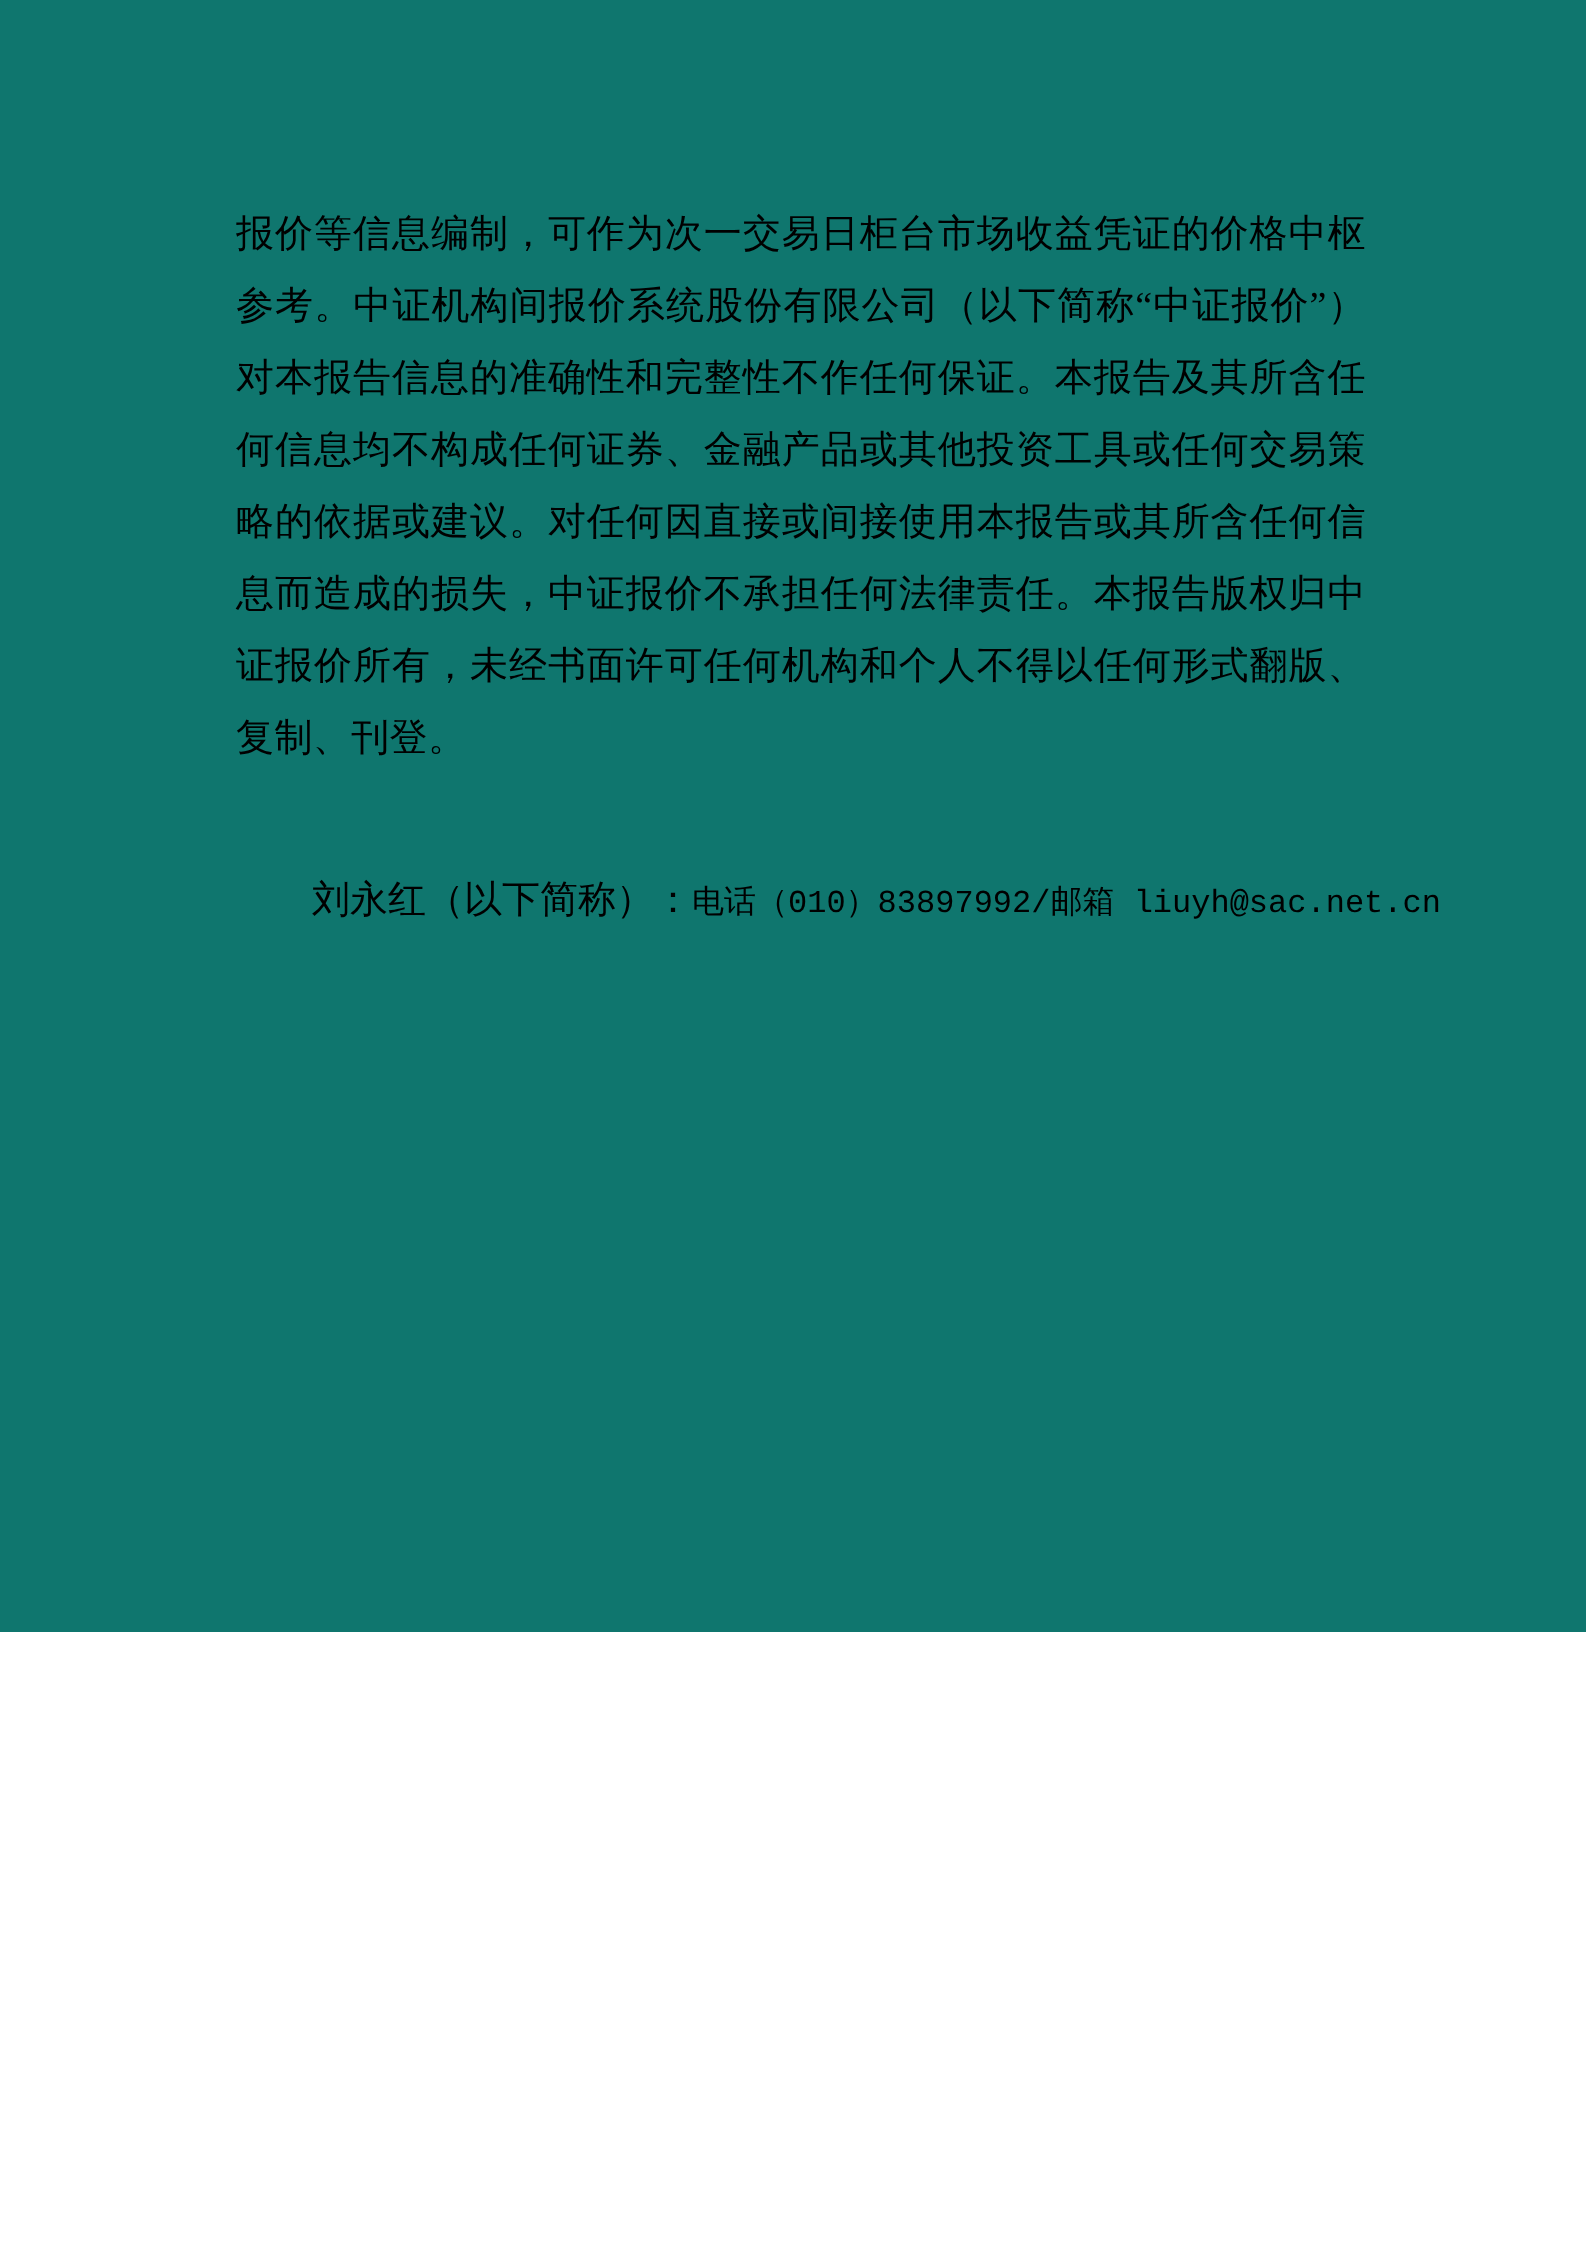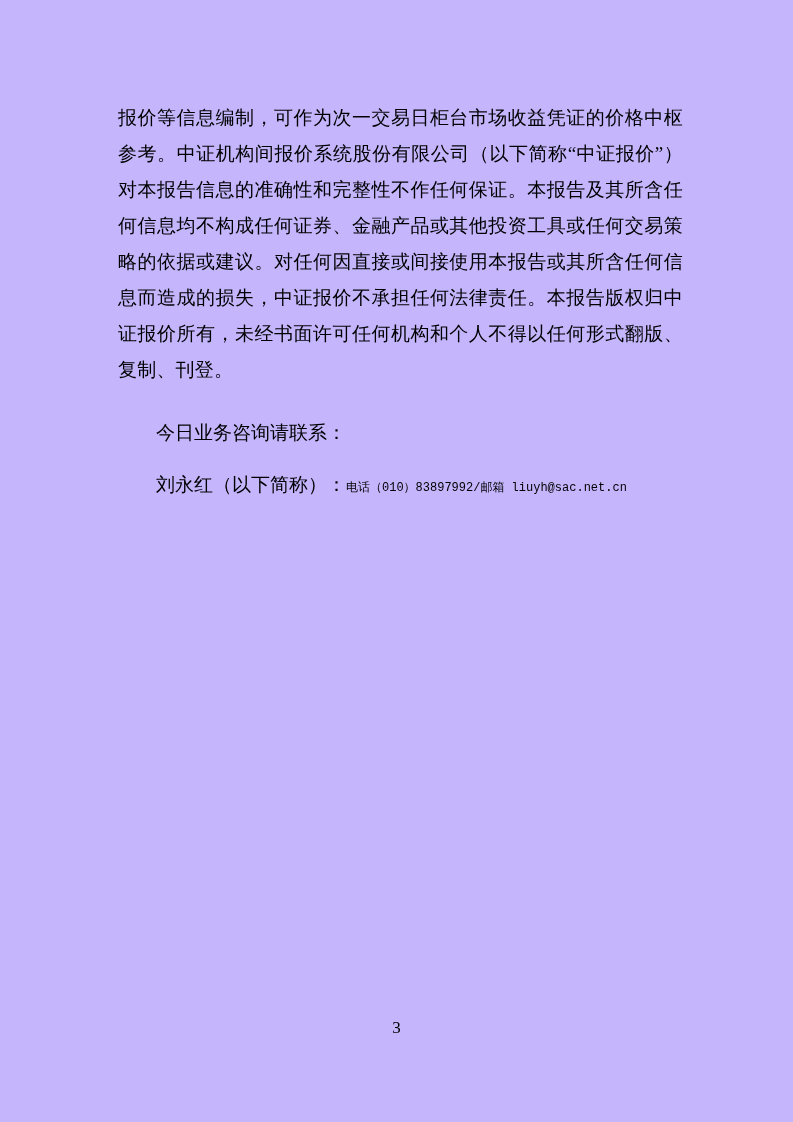--- a/index.html
+++ b/index.html
@@ -7,23 +7,23 @@
     padding: 0;
     background: #ffffff;
   }
   body {
     font-family: "Liberation Serif", serif;
     color: #000000;
   }
   .page {
     position: relative;
     width: 793px;
-    height: 1122px;
+    height: 816px;
     margin: 0 auto;
-    background: #c4b5fd;
+    background: #0f766e;
     overflow: hidden;
     box-sizing: border-box;
   }
   .content {
     position: absolute;
     left: 118px;
     top: 100px;
     width: 565px;
   }
   .para {
@@ -42,21 +42,21 @@
     text-indent: 38px;
   }
   .line-person {
     font-size: 19px;
     line-height: 34px;
     text-indent: 38px;
     white-space: nowrap;
   }
   .mono {
     font-family: "Liberation Mono", monospace;
-    font-size: 12px;
+    font-size: 16px;
     letter-spacing: 0px;
   }
   .page-number {
     position: absolute;
     left: 0;
     right: 0;
     top: 1018px;
     text-align: center;
     font-size: 17px;
     font-family: "Liberation Serif", serif;
@@ -66,21 +66,20 @@
 <body>
 
 <div class="page">
 
   <div class="content">
 
     <p class="para">报价等信息编制，可作为次一交易日柜台市场收益凭证的价格中枢参考。中证机构间报价系统股份有限公司（以下简称“中证报价”）对本报告信息的准确性和完整性不作任何保证。本报告及其所含任何信息均不构成任何证券、金融产品或其他投资工具或任何交易策略的依据或建议。对任何因直接或间接使用本报告或其所含任何信息而造成的损失，中证报价不承担任何法律责任。本报告版权归中证报价所有，未经书面许可任何机构和个人不得以任何形式翻版、复制、刊登。</p>
 
     <div class="spacer-1"></div>
 
-    <div class="line-contact">今日业务咨询请联系：</div>
 
     <div class="spacer-2"></div>
 
     <div class="line-person"><span>刘永红（以下简称）：</span><span class="mono">电话（010）83897992/邮箱 liuyh@sac.net.cn</span></div>
 
   </div>
 
   <div class="page-number">3</div>
 
 </div>

